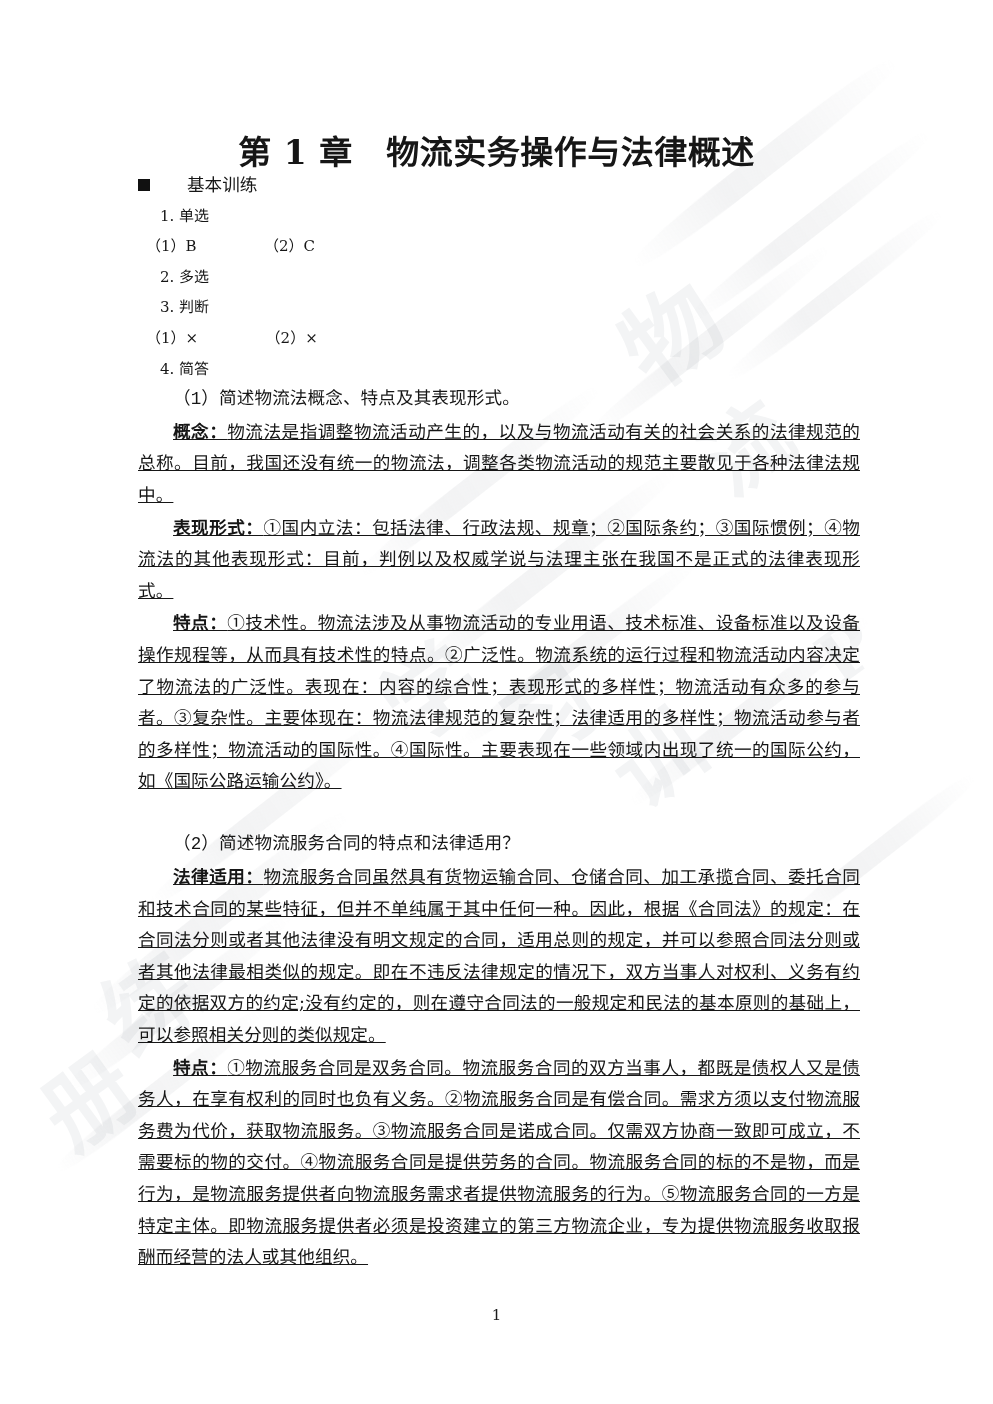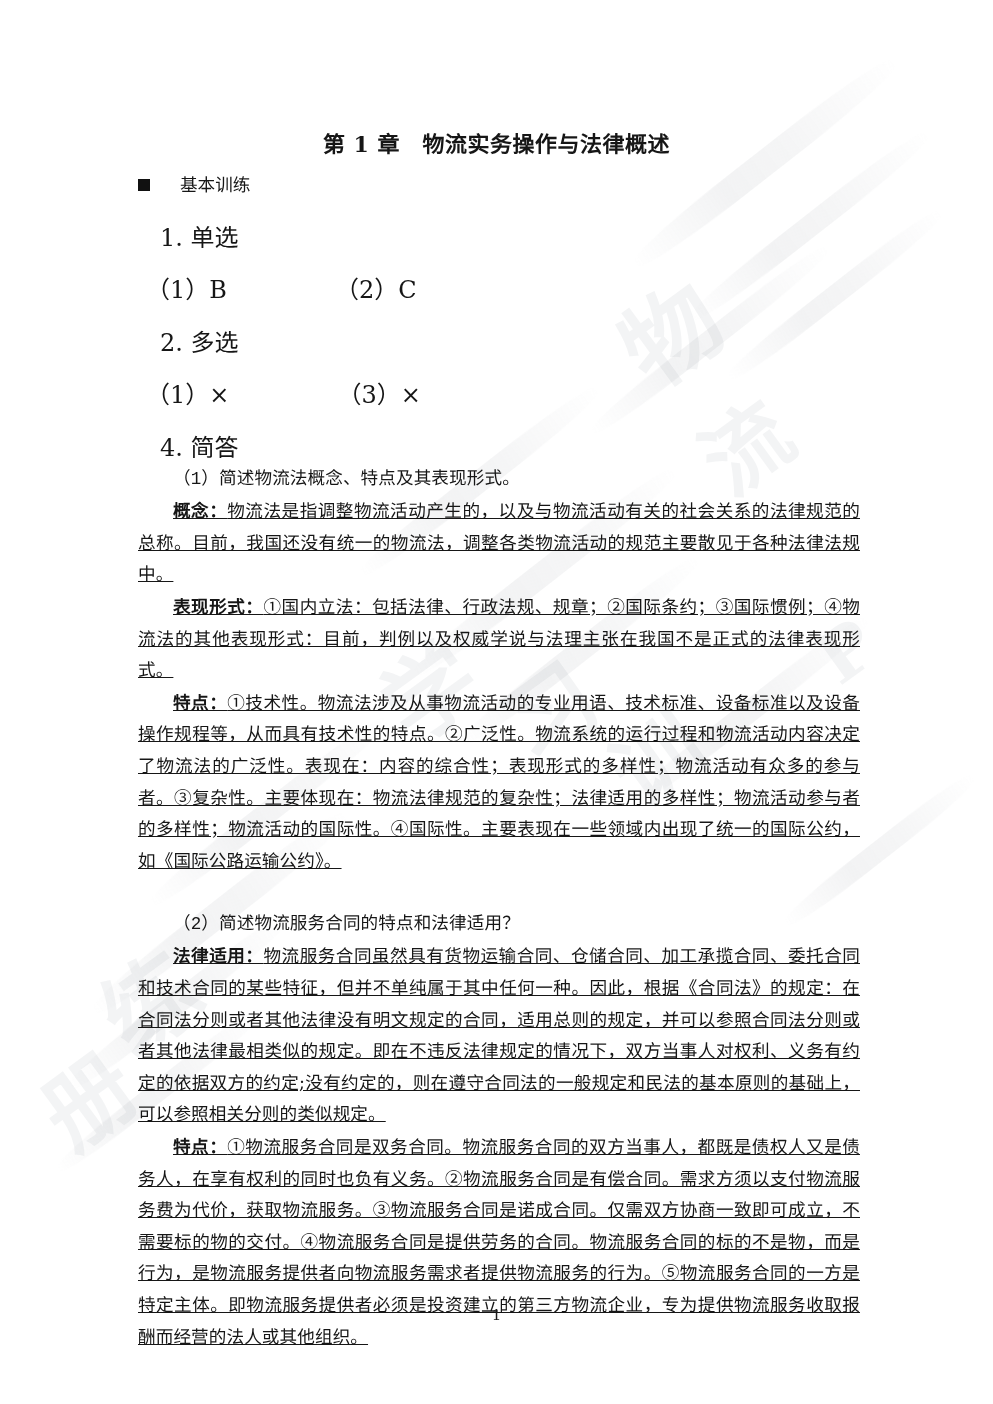--- a/index.html
+++ b/index.html
@@ -57,46 +57,45 @@
     z-index: 2;
     padding: 0;
   }
 
   .chapter-title {
     position: absolute;
     left: 0;
     right: 0;
     top: 126px;
     text-align: center;
-    font-size: 22px;
+    font-size: 33px;
     font-weight: bold;
     letter-spacing: 0.5px;
     font-family: "DejaVu Serif", "Liberation Serif", serif;
   }
 
   .body-block {
     position: absolute;
     left: 138px;
     top: 170px;
     width: 722px;
   }
 
   .line {
-    font-size: 24px;
+    font-size: 15px;
     line-height: 30.6px;
     white-space: nowrap;
-    margin-top: 22px;
   }
 
   .bullet-row {
     font-size: 17.6px;
     line-height: 30.6px;
     display: flex;
     align-items: center;
-    gap: 8px;
+    gap: 15px;
   }
   .sq-bullet {
     display: inline-block;
     width: 12px;
     height: 12px;
     background: #111111;
     margin-right: 22px;
     flex: 0 0 auto;
   }
 
@@ -173,21 +172,25 @@
         <span>1.</span>
         <span>单选</span>
       </div>
       <div class="line indent-2">（1）B　　　　　（2）C</div>
 
       <div class="line indent-1">
         <span>2.</span>
         <span>多选</span>
       </div>
 
-      <div class="line indent-2">（1）×　　　　　（3）×</div>
+      <div class="line indent-1">
+        <span>3.</span>
+        <span>判断</span>
+      </div>
+      <div class="line indent-2">（1）×　　　　　（2）×</div>
 
       <div class="line indent-1">
         <span>4.</span>
         <span>简答</span>
       </div>
 
       <p class="para q-indent">（1）简述物流法概念、特点及其表现形式。</p>
       <p class="para first-indent"><span class="lead">概念：</span><span>物流法是指调整物流活动产生的，以及与物流活动有关的社会关系的法律规范的总称。目前，我国还没有统一的物流法，调整各类物流活动的规范主要散见于各种法律法规中。</span></p>
       <p class="para first-indent"><span class="lead">表现形式：</span><span>①国内立法：包括法律、行政法规、规章；②国际条约；③国际惯例；④物流法的其他表现形式：目前，判例以及权威学说与法理主张在我国不是正式的法律表现形式。</span></p>
       <p class="para first-indent"><span class="lead">特点：</span><span>①技术性。物流法涉及从事物流活动的专业用语、技术标准、设备标准以及设备操作规程等，从而具有技术性的特点。②广泛性。物流系统的运行过程和物流活动内容决定了物流法的广泛性。表现在：内容的综合性；表现形式的多样性；物流活动有众多的参与者。③复杂性。主要体现在：物流法律规范的复杂性；法律适用的多样性；物流活动参与者的多样性；物流活动的国际性。④国际性。主要表现在一些领域内出现了统一的国际公约，如《国际公路运输公约》。</span></p>

